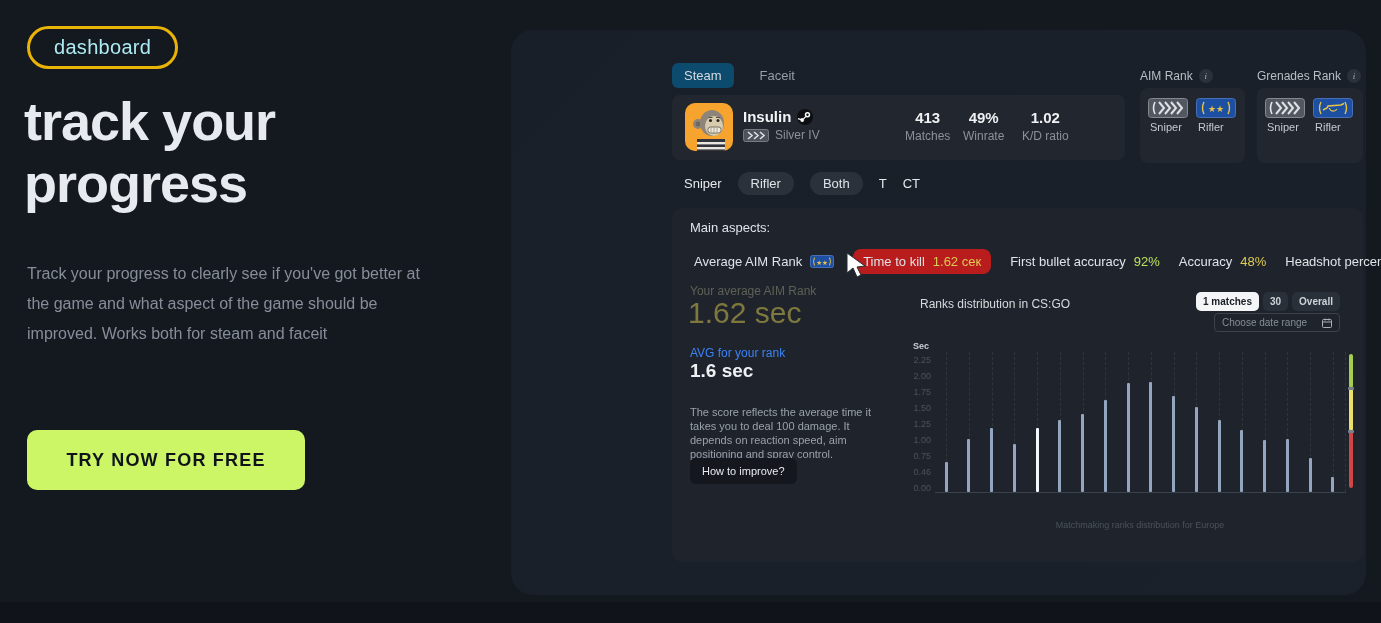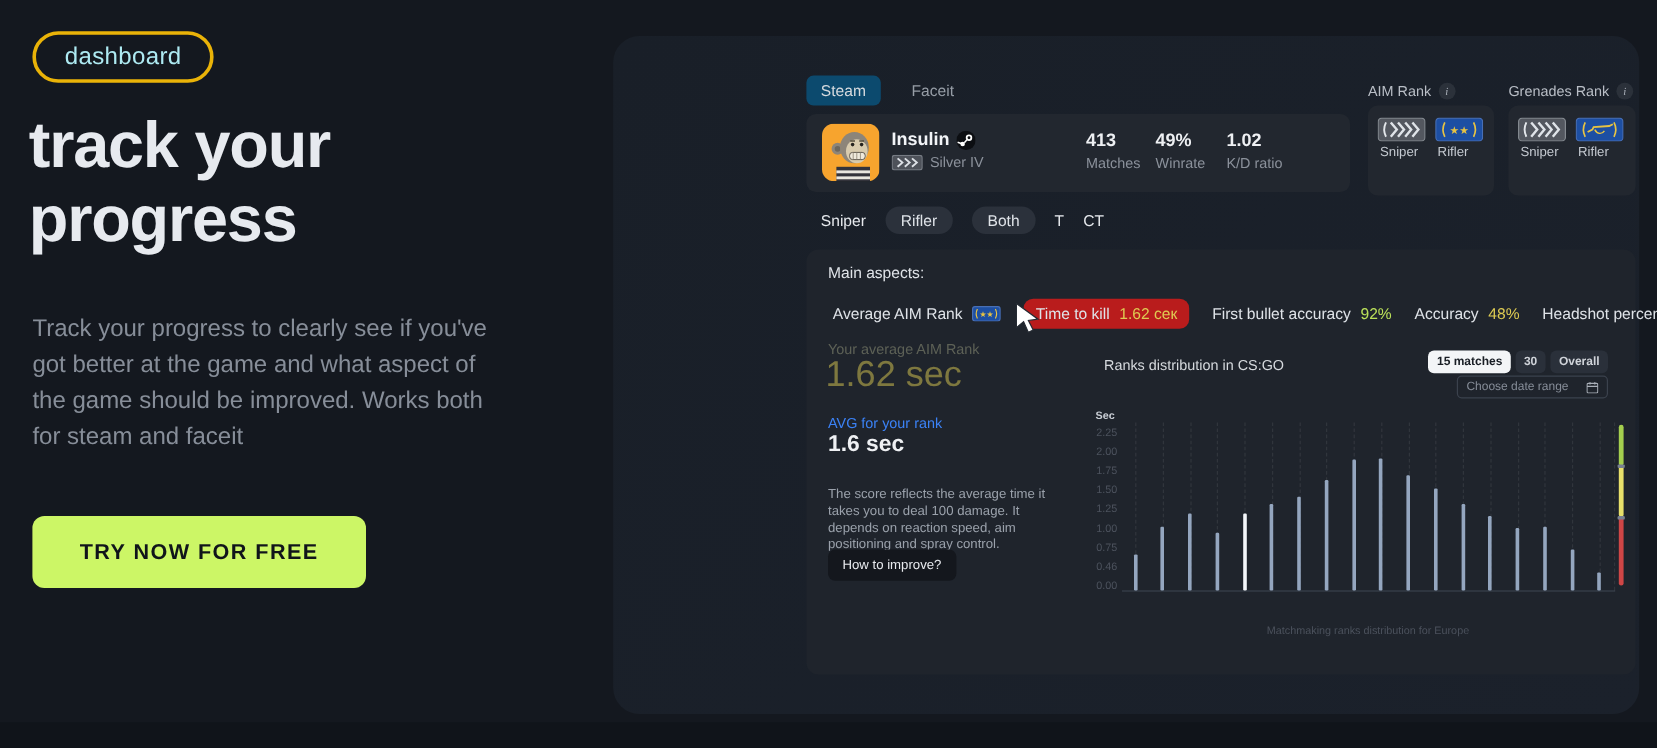--- a/index.html
+++ b/index.html
@@ -15,21 +15,21 @@
   
   .hero-badge {
     left:27px; top:26px; padding:7px 24px; border:3px solid #eab308;
     border-radius:24px; color:#aeeaf2; font-size:20px; letter-spacing:.3px;
   }
   .hero-title {
     left:24px; top:90px; font-size:54px; line-height:62px; font-weight:700;
     color:#e7eaef; letter-spacing:-1px;
   }
   .hero-desc {
-    left:27px; top:259px; width:398px; font-size:20px; line-height:30px;
+    left:27px; top:259px; width:398px; font-size:16px; line-height:30px;
     color:#878e99;
   }
   .cta-btn {
     left:27px; top:430px; width:278px; height:60px; background:#ccf666;
     border:none; border-radius:10px; color:#10141a; font-size:18px;
     font-weight:700; letter-spacing:1.2px; cursor:pointer;
     font-family:"Liberation Sans", sans-serif;
   }
 
   
@@ -42,21 +42,21 @@
   .ptabs { left:672px; top:63px; display:flex; gap:14px; align-items:center; }
   .ptab { font-size:13px; color:#969da6; padding:5px 12px; border-radius:6px; cursor:pointer; }
   .ptab.active { background:#0c4a6e; color:#d6dade; }
 
   .profile-card { left:672px; top:95px; width:453px; height:65px; background:#22272f; border-radius:8px; }
   .avatar { left:685px; top:103px; width:48px; height:48px; border-radius:10px; overflow:hidden; }
   .profile-name-row { left:743px; top:108px; display:flex; align-items:center; gap:6px; }
   .profile-name { font-size:15px; font-weight:700; color:#f2f4f7; }
   .profile-rank-row { left:743px; top:128px; display:flex; align-items:center; gap:6px; }
   .profile-rank { font-size:12px; color:#8b919b; }
-  .stat { position:absolute; top:109px; }
+  .stat { position:absolute; top:109px;text-align:center; }
   .stat-value { font-size:15px; font-weight:700; color:#eef0f3; }
   .stat-label { font-size:12px; color:#8b919b; margin-top:3px; }
 
   .rank-group-title { top:69px; font-size:12px; color:#b9bec6; display:flex; align-items:center; gap:6px; }
   .info-icon {
     width:14px; height:14px; border-radius:50%; background:#2b313a; color:#aab0b9;
     font-size:9px; font-style:italic; font-family:"Liberation Serif", serif;
     display:inline-flex; align-items:center; justify-content:center;
   }
   .rank-card { top:88px; height:75px; background:#22272f; border-radius:8px; display:flex; gap:8px; padding:10px 8px 0 8px; }
@@ -266,21 +266,21 @@
 
   <div class="abs avg-label">Your average AIM Rank</div>
   <div class="abs avg-value">1.62 sec</div>
   <div class="abs rankavg-label">AVG for your rank</div>
   <div class="abs rankavg-value">1.6 sec</div>
   <p class="abs detail-desc">The score reflects the average time it takes you to deal 100 damage. It depends on reaction speed, aim positioning and spray control.</p>
   <button class="abs improve-btn">How to improve?</button>
 
   <div class="abs chart-title">Ranks distribution in CS:GO</div>
   <div class="abs range-buttons" id="range-buttons">
-      <button class="rbtn active">15 matches</button>
+      <button class="rbtn active">1 matches</button>
       <button class="rbtn">30</button>
       <button class="rbtn">Overall</button>
     </div>
   <div class="abs date-input">
     <span>Choose date range</span>
     <svg width="10" height="10" viewBox="0 0 10 10">
       <rect x="0.5" y="1.5" width="9" height="8" rx="1" fill="none" stroke="#aab0b9"></rect>
       <path d="M0.5 4 h9 M3 0.5 v2 M7 0.5 v2" stroke="#aab0b9"></path>
     </svg>
   </div>

